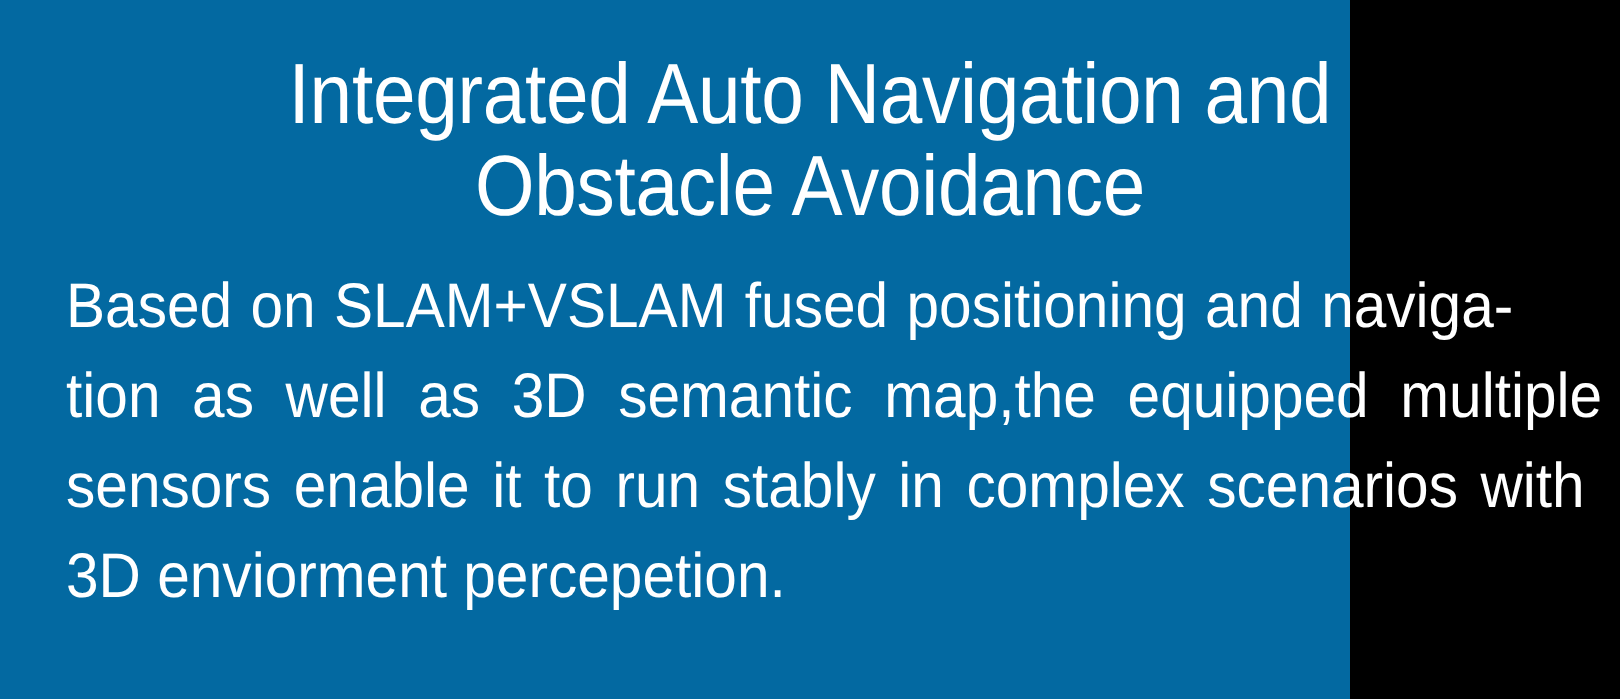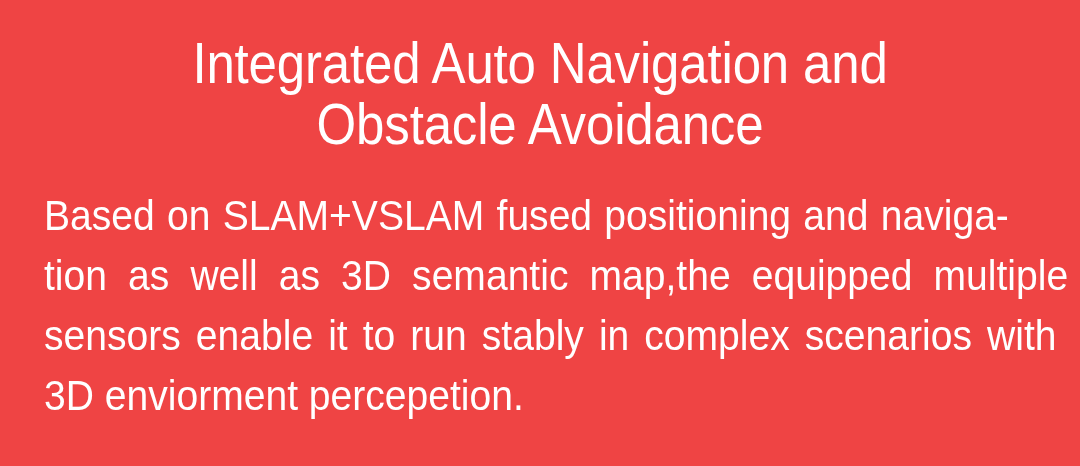--- a/index.html
+++ b/index.html
@@ -11,23 +11,23 @@
     background: #000000;
     width: 1080px;
     height: 466px;
     overflow: hidden;
     font-family: "Liberation Sans", "DejaVu Sans", sans-serif;
     -webkit-font-smoothing: antialiased;
   }
 
   #slide {
     position: relative;
-    width: 1080px;
+    width: 900px;
     height: 466px;
-    background: #ef4444;
+    background: #0369a1;
     color: #ffffff;
   }
 
   
   .title-block {
     position: absolute;
     left: 0;
     top: 33px;
     width: 1080px;
     text-align: center;
@@ -43,21 +43,21 @@
     white-space: nowrap;
     
     transform: scaleX(0.895);
     transform-origin: 50% 50%;
   }
 
   
   .body-block {
     position: absolute;
     left: 44px;
-    top: 186px;
+    top: 174px;
     width: 992px;
   }
   .body-line {
     display: block;
     font-family: "Liberation Sans", "DejaVu Sans", sans-serif;
     font-weight: 400;
     font-size: 42px;
     line-height: 60px;
     color: #ffffff;
     white-space: pre;

